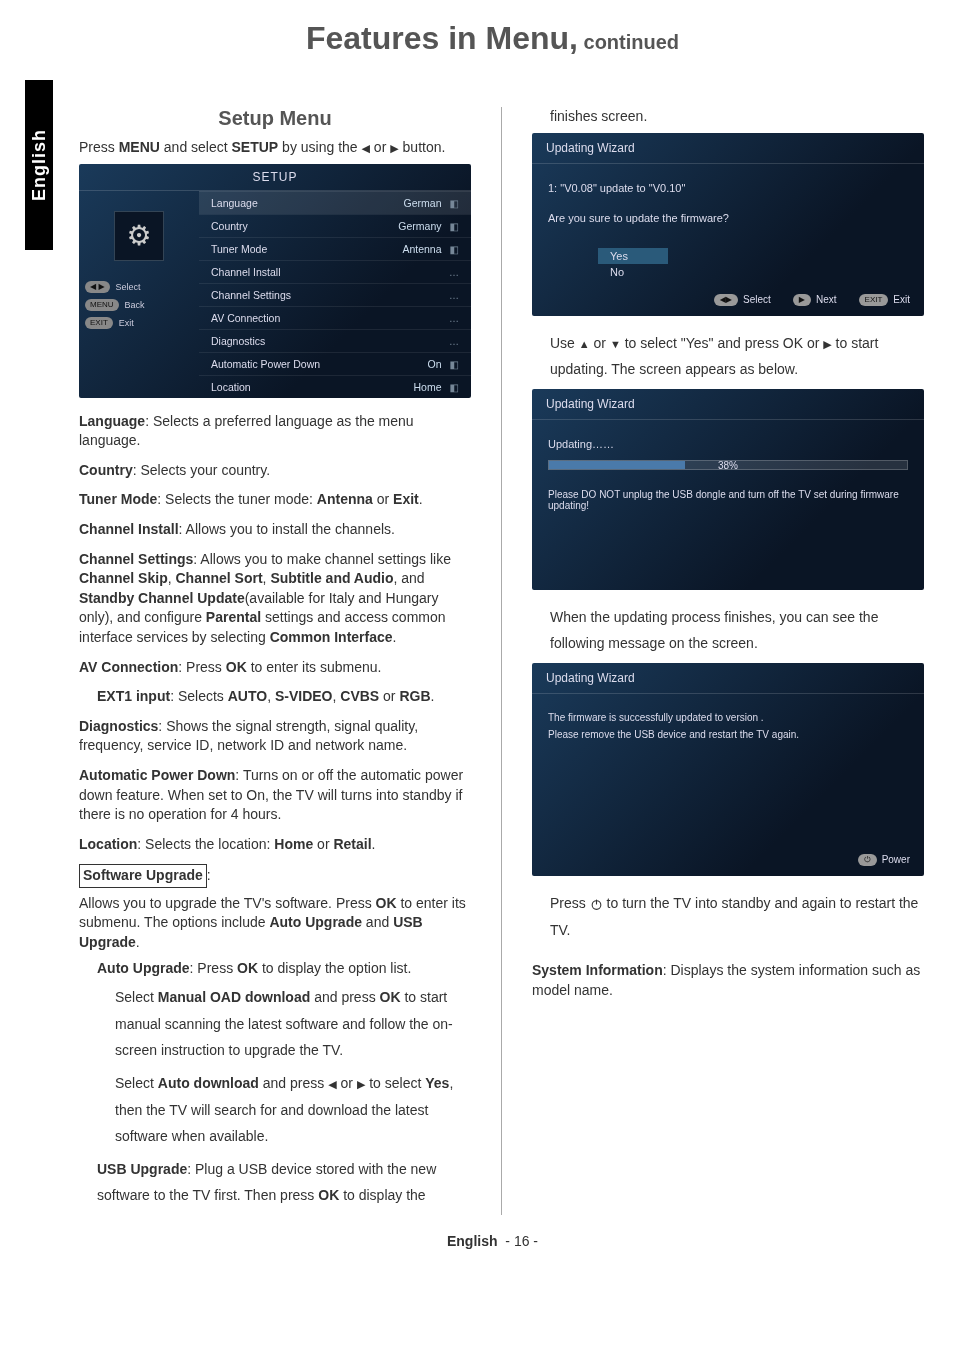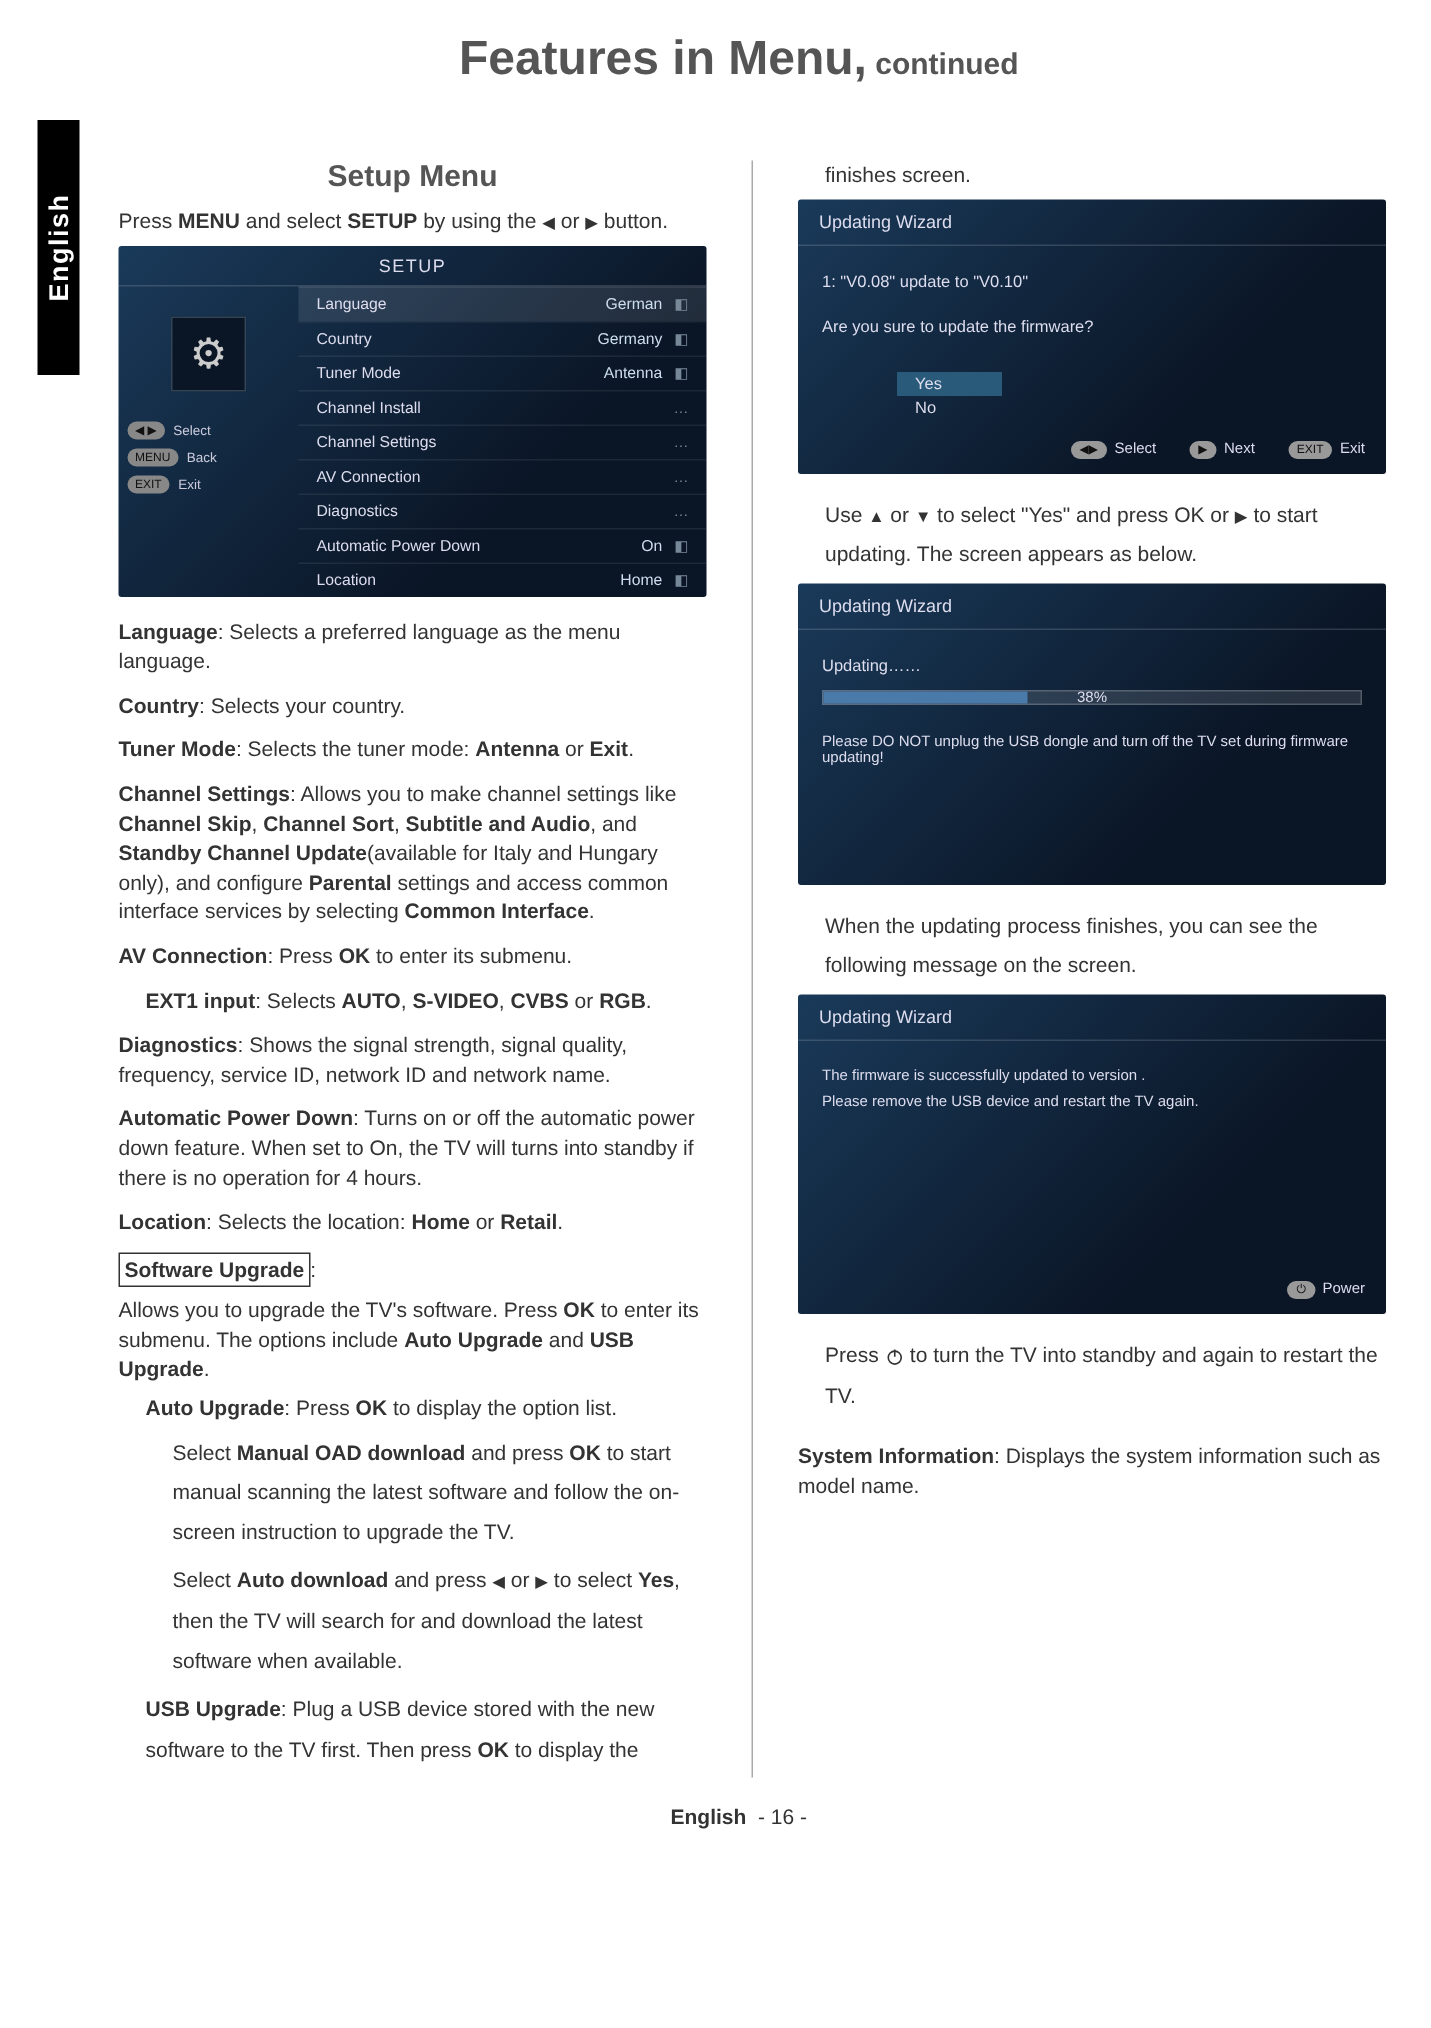--- a/index.html
+++ b/index.html
@@ -128,20 +128,21 @@
                 <span>Location</span>
                 <span><span class="val">Home</span><span class="ind">◧</span></span>
               </div>
           </div>
         </div>
       </div>
 
       <p class="desc"><b>Language</b><span>: Selects a preferred language as the menu language.</span></p>
       <p class="desc"><b>Country</b><span>: Selects your country.</span></p>
       <p class="desc"><b>Tuner Mode</b><span>: Selects the tuner mode: </span><b>Antenna</b><span> or </span><b>Exit</b><span>.</span></p>
+      <p class="desc"><b>Channel Install</b><span>: Allows you to install the channels.</span></p>
       <p class="desc"><b>Channel Settings</b><span>: Allows you to make channel settings like </span><b>Channel Skip</b><span>, </span><b>Channel Sort</b><span>, </span><b>Subtitle and Audio</b><span>, and </span><b>Standby Channel Update</b><span>(available for Italy and Hungary only), and configure </span><b>Parental</b><span> settings and access common interface services by selecting </span><b>Common Interface</b><span>.</span></p>
       <p class="desc"><b>AV Connection</b><span>: Press </span><b>OK</b><span> to enter its submenu.</span></p>
       <p class="desc indent-1"><b>EXT1 input</b><span>: Selects </span><b>AUTO</b><span>, </span><b>S-VIDEO</b><span>, </span><b>CVBS</b><span> or </span><b>RGB</b><span>.</span></p>
       <p class="desc"><b>Diagnostics</b><span>: Shows the signal strength, signal quality, frequency, service ID, network ID and network name.</span></p>
       <p class="desc"><b>Automatic Power Down</b><span>: Turns on or off the automatic power down feature. When set to On, the TV will turns into standby if there is no operation for 4 hours.</span></p>
       <p class="desc"><b>Location</b><span>: Selects the location: </span><b>Home</b><span> or </span><b>Retail</b><span>.</span></p>
       <p class="desc"><span class="boxed"><b>Software Upgrade</b></span><span>:</span></p>
       <p><span>Allows you to upgrade the TV's software. Press </span><b>OK</b><span> to enter its submenu. The options include </span><b>Auto Upgrade</b><span> and </span><b>USB Upgrade</b><span>.</span></p>
       <p class="indent-1"><b>Auto Upgrade</b><span>: Press </span><b>OK</b><span> to display the option list.</span></p>
       <p class="indent-2" style="line-height:1.9"><span>Select </span><b>Manual OAD download</b><span> and press </span><b>OK</b><span> to start manual scanning the latest software and follow the on-screen instruction to upgrade the TV.</span></p>

